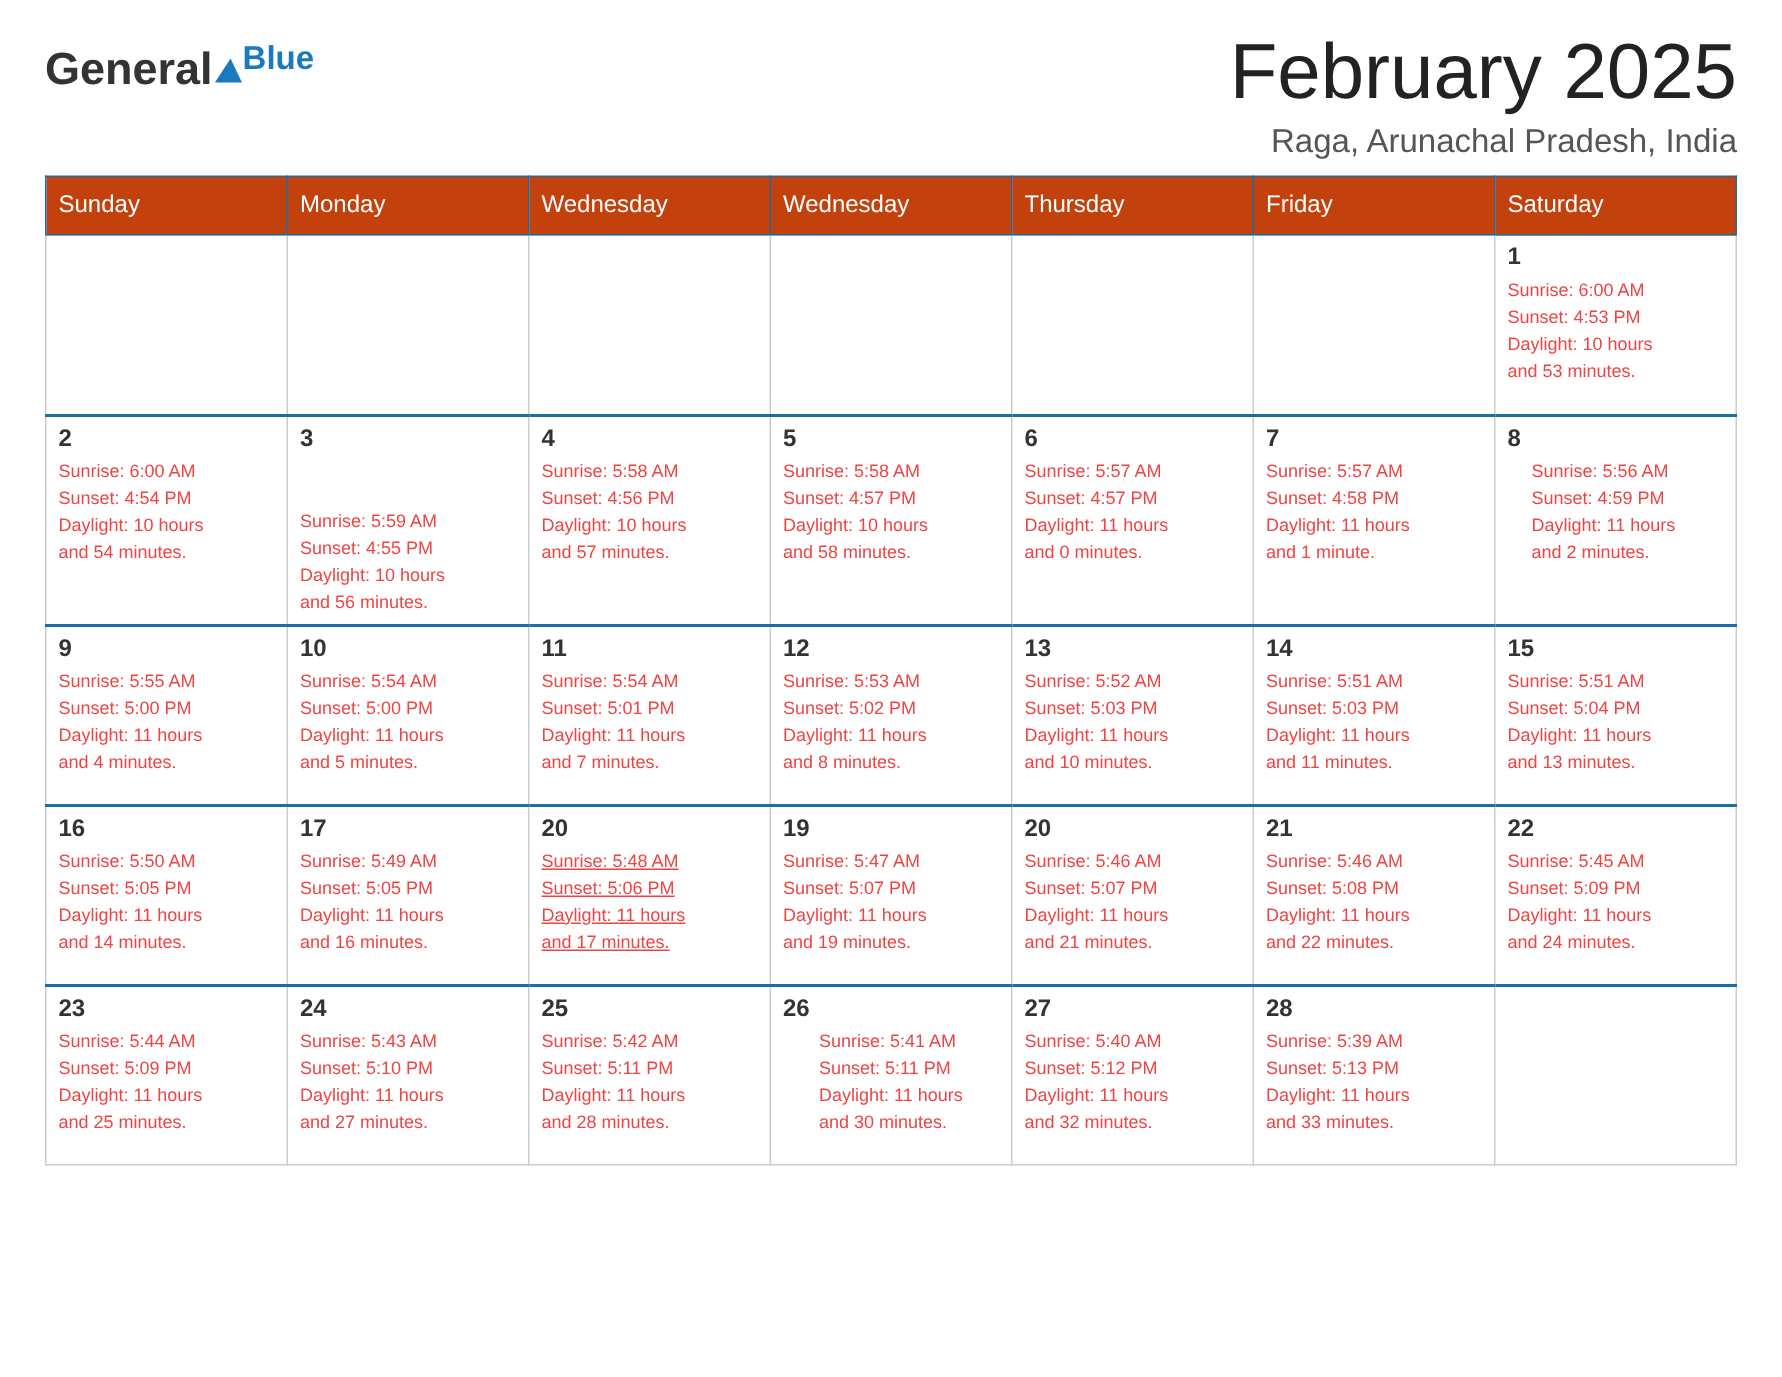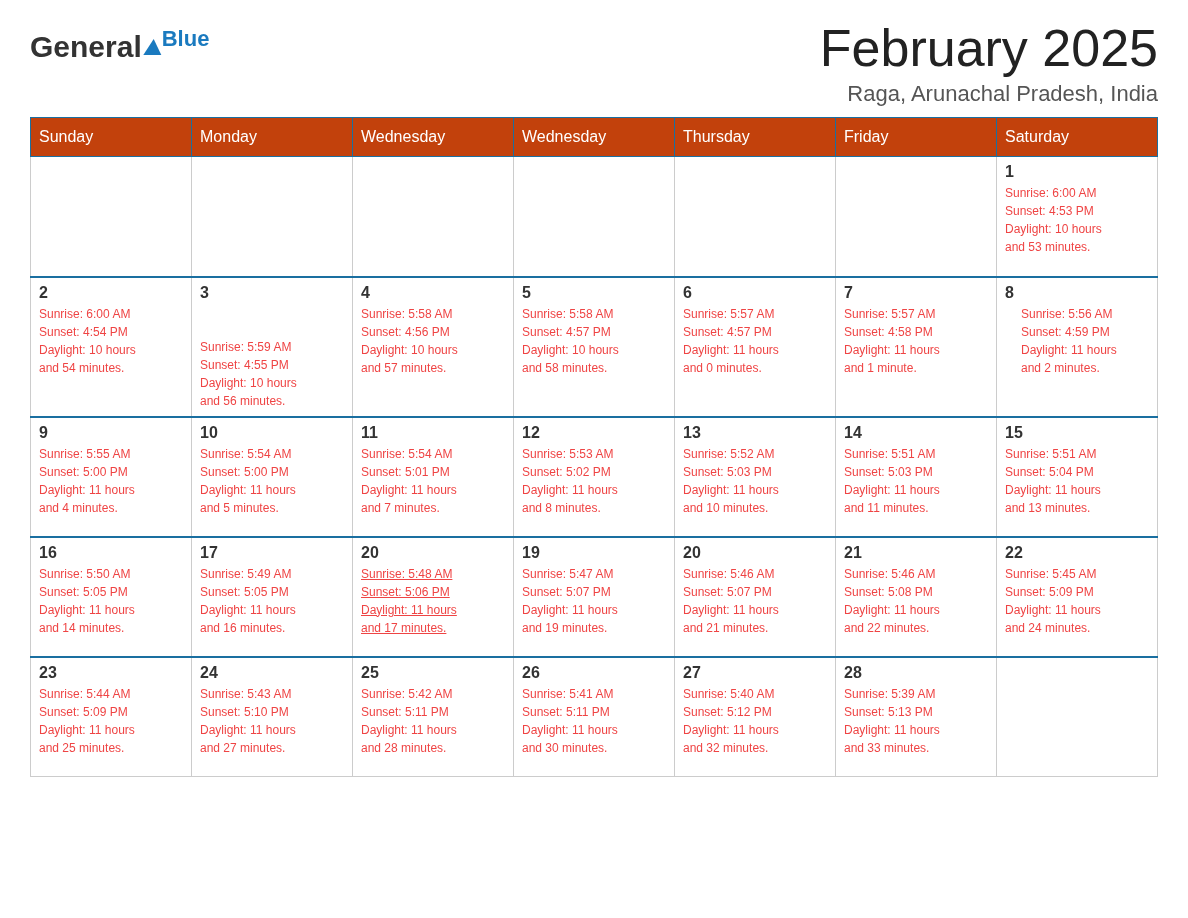--- a/index.html
+++ b/index.html
@@ -308,21 +308,21 @@
         </td>
         <td>
           <div class="day-number">25</div>
           <div class="day-info" style="white-space: pre-line;">Sunrise: 5:42 AM
 Sunset: 5:11 PM
 Daylight: 11 hours
 and 28 minutes.</div>
         </td>
         <td>
           <div class="day-number">26</div>
-          <div class="day-info" style="white-space: pre-line;">Sunrise: 5:41 AM
+          <div class="day-info" style="white-space: pre-line; margin-left: 24px;">Sunrise: 5:41 AM
 Sunset: 5:11 PM
 Daylight: 11 hours
 and 30 minutes.</div>
         </td>
         <td>
           <div class="day-number">27</div>
           <div class="day-info" style="white-space: pre-line;">Sunrise: 5:40 AM
 Sunset: 5:12 PM
 Daylight: 11 hours
 and 32 minutes.</div>

